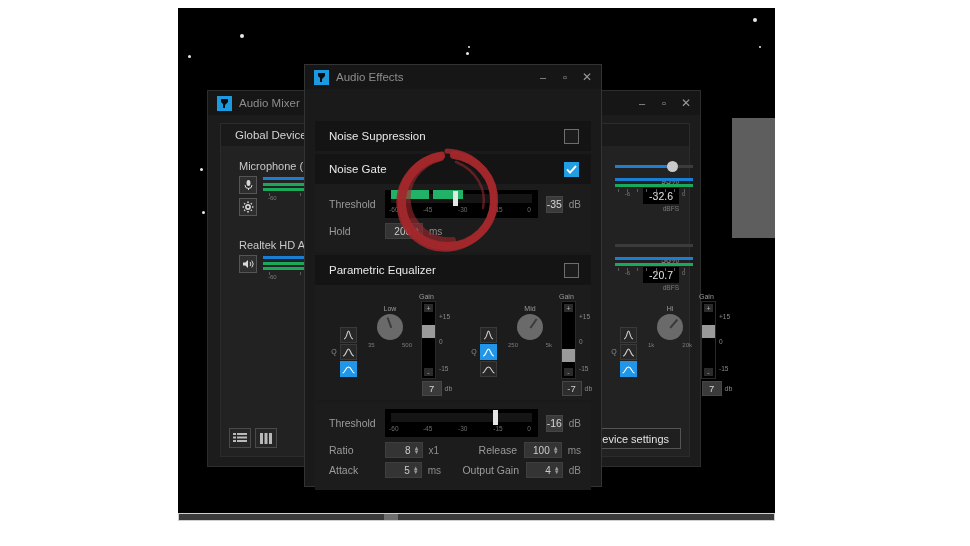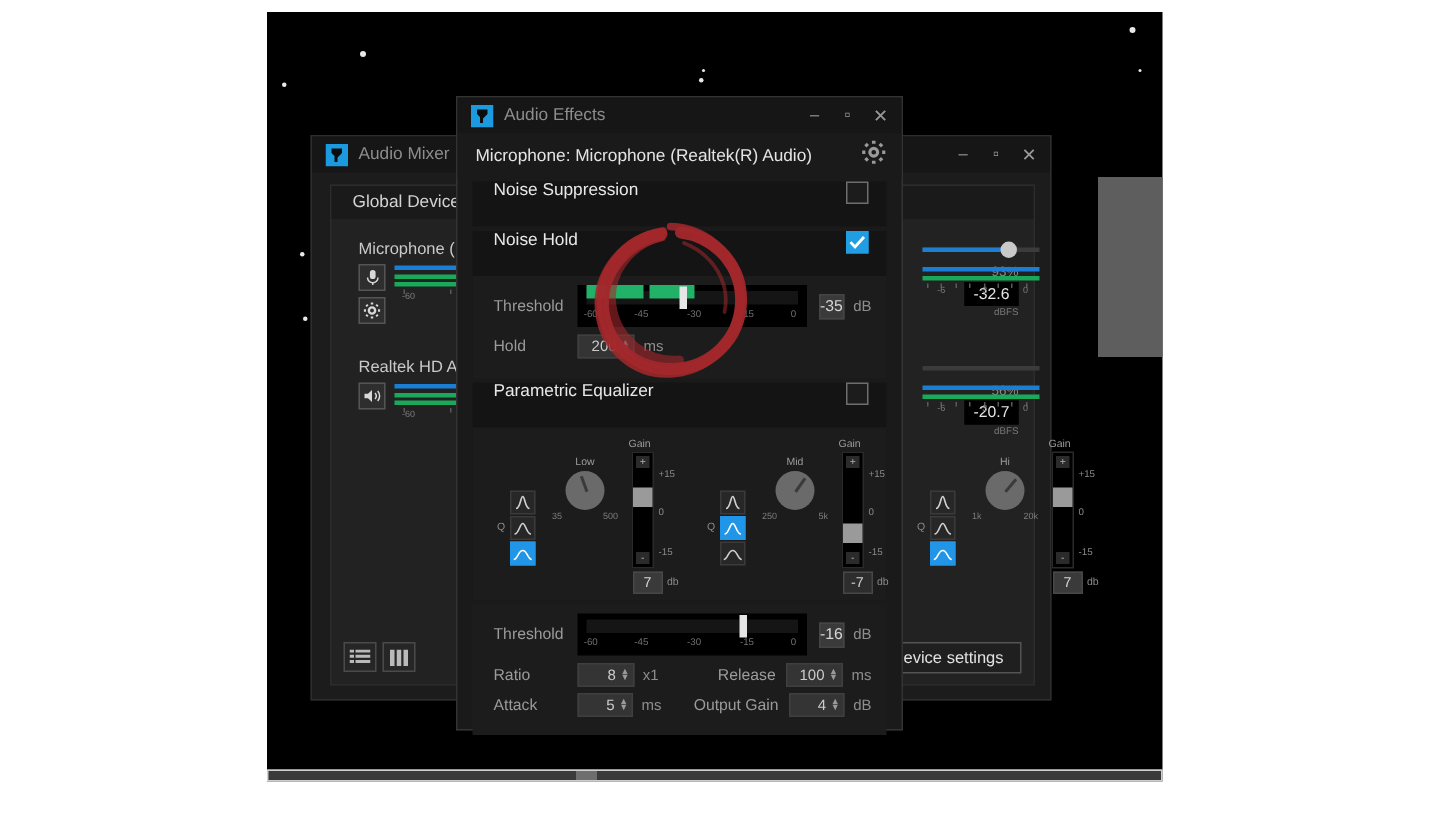--- a/index.html
+++ b/index.html
@@ -53,21 +53,21 @@
   .vbtn{width:22px;height:20px;background:#262626;border:1px solid #4a4a4a;box-sizing:border-box;display:flex;align-items:center;justify-content:center;}
   .devset{position:absolute;right:8px;bottom:7px;height:21px;padding:0 11px;background:#1f1f1f;border:1px solid #545454;color:#e2e2e2;font-size:11px;display:flex;align-items:center;box-sizing:border-box;}
 
   
   #fx{left:304px;top:64px;width:298px;height:423px;background:#1a1a1a;border:1px solid #333;}
   .fx-sub{height:30px;display:flex;align-items:center;padding:0 10px 0 12px;background:#1a1a1a;}
   .fx-sub .t{flex:1;font-size:11.5px;color:#e4e4e4;}
   .fx-scroll{position:absolute;left:10px;right:10px;top:56px;bottom:10px;}
 
   .sect{background:#141414;margin-bottom:3px;}
-  .sect-head{height:30px;display:flex;padding:0 12px 0 14px;}
+  .sect-head{height:30px;display:flex;align-items:center;padding:0 12px 0 14px;}
   .sect-head .lbl{flex:1;font-size:11.5px;color:#e8e8e8;}
   .cbx{width:15px;height:15px;border:1px solid #6e6e6e;background:#1c1c1c;box-sizing:border-box;}
   .cbx.on{background:#219de4;border-color:#219de4;display:flex;align-items:center;justify-content:center;}
   .cbx.on svg{display:block;}
   .sect-body{background:#1c1c1c;padding:6px 10px 8px 14px;}
 
   .row{display:flex;align-items:center;margin-bottom:5px;}
   .row .rl{font-size:10.5px;color:#9b9b9b;width:56px;flex:none;}
   .sl-wrap{position:relative;flex:1;height:28px;background:#000;margin-right:8px;}
   .sl-bar{position:absolute;left:6px;right:6px;top:4px;height:9px;background:#151515;}
@@ -332,51 +332,33 @@
           </svg>
       </span>
       <span class="tb-title">Audio Effects</span>
       <span class="tb-btns">
         <span class="tb-btn">–</span>
         <span class="tb-btn">▫</span>
         <span class="tb-btn cls">✕</span>
       </span>
     </div>
 
-    <div class="fx-sub">
-      <span class="t">Microphone: Microphone (Realtek(R) Audio)</span>
-      <span>
-        <svg width="17" height="17" viewBox="0 0 17 17">
-            <circle cx="8.5" cy="8.5" r="2.6" fill="none" stroke="#9a9a9a" stroke-width="2.1"></circle>
-            <g stroke="#9a9a9a" stroke-width="2.4">
-              <line x1="8.5" y1="0.8" x2="8.5" y2="2.9"></line>
-              <line x1="8.5" y1="14.1" x2="8.5" y2="16.2"></line>
-              <line x1="0.8" y1="8.5" x2="2.9" y2="8.5"></line>
-              <line x1="14.1" y1="8.5" x2="16.2" y2="8.5"></line>
-              <line x1="3" y1="3" x2="4.5" y2="4.5"></line>
-              <line x1="12.5" y1="12.5" x2="14" y2="14"></line>
-              <line x1="14" y1="3" x2="12.5" y2="4.5"></line>
-              <line x1="4.5" y1="12.5" x2="3" y2="14"></line>
-            </g>
-          </svg>
-      </span>
-    </div>
 
     <div class="fx-scroll">
 
       <div class="sect">
         <div class="sect-head">
           <span class="lbl">Noise Suppression</span>
           <span class="cbx"></span>
         </div>
       </div>
 
       <div class="sect">
         <div class="sect-head">
-          <span class="lbl">Noise Hold</span>
+          <span class="lbl">Noise Gate</span>
           <span class="cbx on">
             <svg width="11" height="9" viewBox="0 0 11 9">
                 <path d="M1 4.4l3 3.2L10 1" stroke="#ffffff" stroke-width="1.9" fill="none"></path>
               </svg>
           </span>
         </div>
         <div class="sect-body">
           <div class="row">
             <span class="rl">Threshold</span>
             <span class="sl-wrap">

